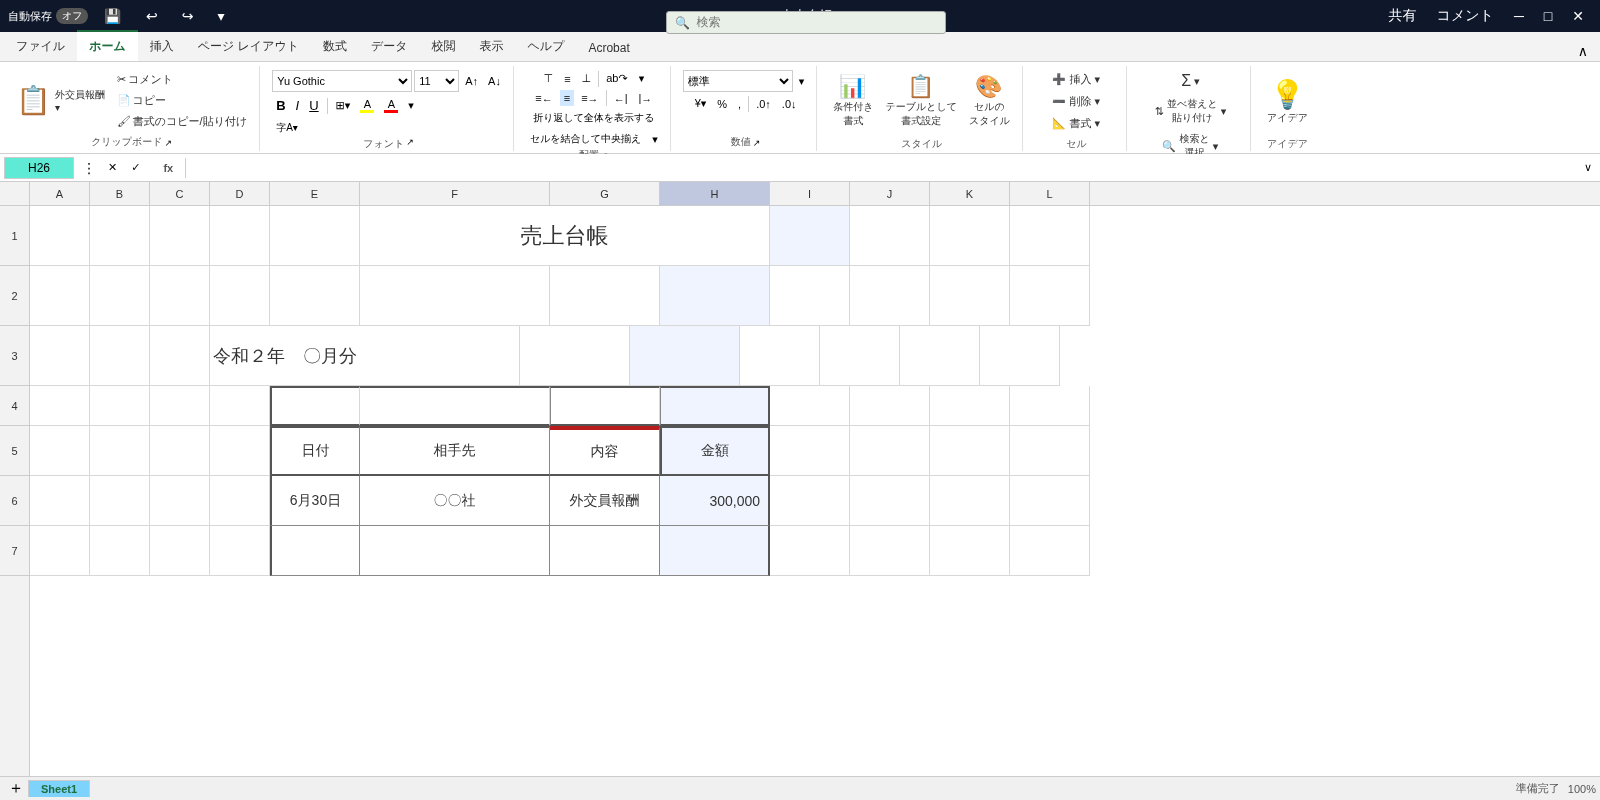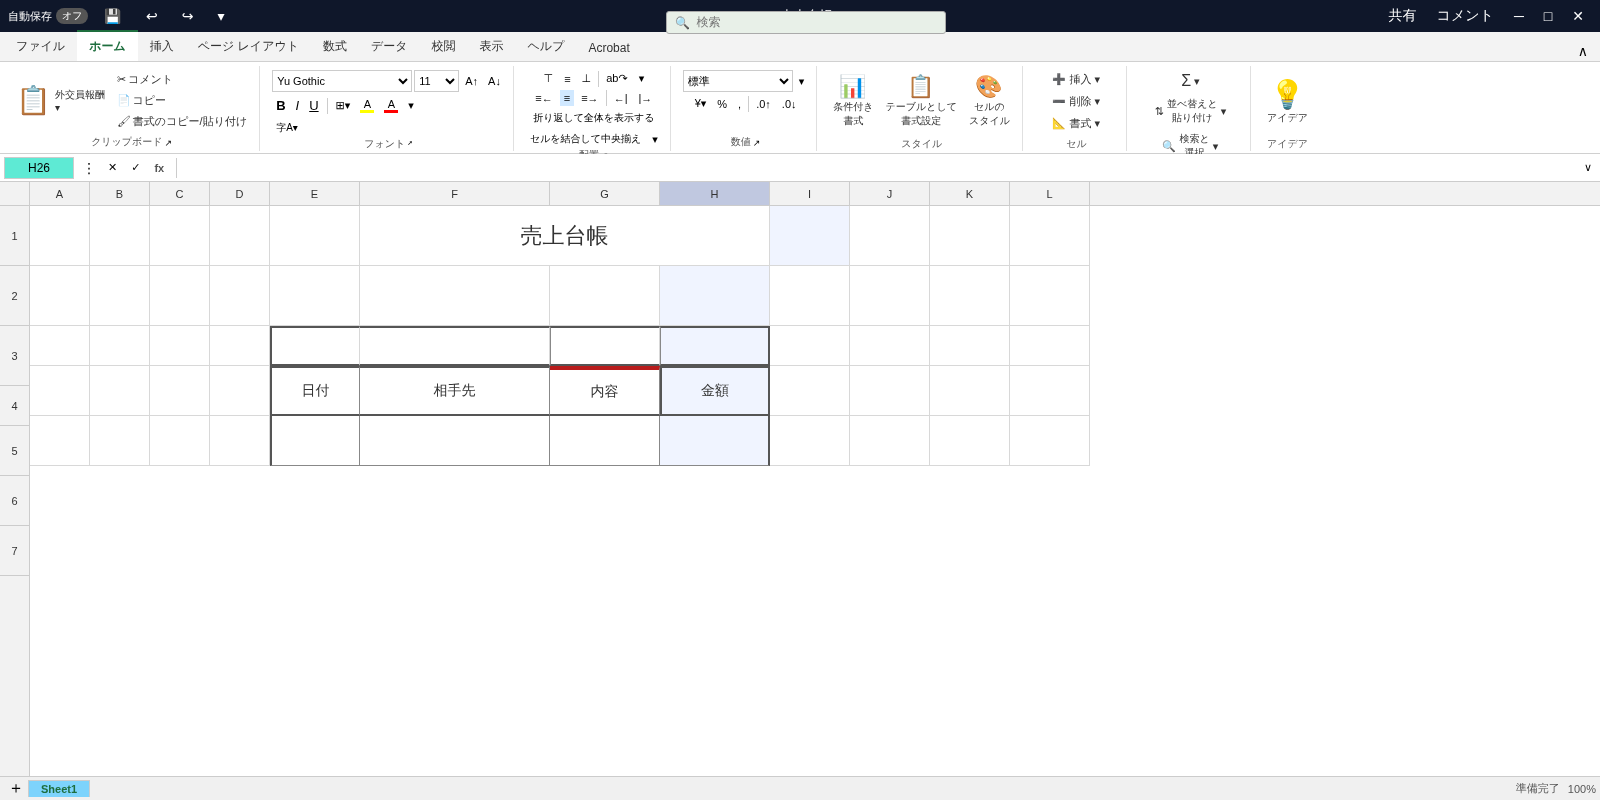--- a/index.html
+++ b/index.html
@@ -341,21 +341,21 @@
           <button class="small-btn" style="display:flex;flex-direction:column;align-items:center;">
             <span>A</span>
             <span class="color-b"></span>
           </button>
           <button class="small-btn">▾</button>
         </div>
         <div class="font-row">
           <button class="small-btn" style="font-size:10px;">字A▾</button>
         </div>
       </div>
-      <div style="display:flex;align-items:flex-start;gap:2px;margin-top:auto;font-family:Liberation Mono, monospace;">
+      <div style="display:flex;align-items:flex-start;gap:2px;margin-top:auto;">
         <span class="ribbon-group-label">フォント</span>
         <span style="font-size:9px;cursor:pointer;">↗</span>
       </div>
     </div>
 
     <div class="ribbon-group" style="min-width:120px;">
       <div class="ribbon-group-content" style="flex-direction:column;gap:3px;padding-top:4px;">
         <div class="font-row" style="gap:3px;">
           <button class="small-btn">⊤</button>
           <button class="small-btn">≡</button>
@@ -497,21 +497,21 @@
       </div>
     </div>
   </div>
 
   <div class="formula-bar">
     <input class="cell-ref" value="H26" readonly="" style="">
     <button class="small-btn" style="font-size:14px;">⋮</button>
     <div class="formula-icons">
       <button class="small-btn">✕</button>
       <button class="small-btn">✓</button>
-      <button class="small-btn" style="font-weight:bold;color:#555;">fx</button>
+      <button class="small-btn" style="font-weight:bold;color:#555;margin-left:9px;">fx</button>
     </div>
     <div class="formula-divider"></div>
     <input class="formula-input" value="" style="">
     <button class="small-btn" style="margin-left:auto;">∨</button>
   </div>
 
   <div style="display:flex;flex-direction:column;flex:1;overflow:hidden;background:white;">
 
     <div class="col-headers">
       <div class="corner-cell"></div>
@@ -567,20 +567,34 @@
           <div class="grid-cell" style="width:90px;height:60px;"></div>
           <div class="grid-cell" style="width:190px;height:60px;"></div>
           <div class="grid-cell" style="width:110px;height:60px;"></div>
           <div class="grid-cell selected-col" style="width:110px;height:60px;"></div>
           <div class="grid-cell" style="width:80px;height:60px;"></div>
           <div class="grid-cell" style="width:80px;height:60px;"></div>
           <div class="grid-cell" style="width:80px;height:60px;"></div>
           <div class="grid-cell" style="width:80px;height:60px;"></div>
         </div>
 
+        <div class="grid-row">
+          <div class="grid-cell" style="width:60px;height:60px;"></div>
+          <div class="grid-cell" style="width:60px;height:60px;"></div>
+          <div class="grid-cell" style="width:60px;height:60px;"></div>
+          <div class="grid-cell" style="width:310px;height:60px;font-size:18px;">
+            <span>令和２年　〇月分</span>
+          </div>
+          <div class="grid-cell" style="width:110px;height:60px;"></div>
+          <div class="grid-cell selected-col" style="width:110px;height:60px;"></div>
+          <div class="grid-cell" style="width:80px;height:60px;"></div>
+          <div class="grid-cell" style="width:80px;height:60px;"></div>
+          <div class="grid-cell" style="width:80px;height:60px;"></div>
+          <div class="grid-cell" style="width:80px;height:60px;"></div>
+        </div>
 
         <div class="grid-row">
           <div class="grid-cell" style="width:60px;height:40px;"></div>
           <div class="grid-cell" style="width:60px;height:40px;"></div>
           <div class="grid-cell" style="width:60px;height:40px;"></div>
           <div class="grid-cell" style="width:60px;height:40px;"></div>
 
           <div class="grid-cell" style="width:90px;height:40px;border-bottom:2px solid #555;border-left:2px solid #555;border-top:2px solid #555;"></div>
           <div class="grid-cell center" style="width:190px;height:40px;border-bottom:2px solid #555;border-top:2px solid #555;"></div>
           <div class="grid-cell center" style="width:110px;height:40px;border-bottom:2px solid #555;border-top:2px solid #555;border-left:1px solid #888;"></div>
@@ -599,20 +613,34 @@
           <div class="grid-cell center" style="width:90px;height:50px;border:2px solid #555;border-right:1px solid #888;font-size:14px;">日付</div>
           <div class="grid-cell center" style="width:190px;height:50px;border-top:2px solid #555;border-bottom:2px solid #555;border-right:1px solid #888;font-size:14px;">相手先</div>
           <div class="grid-cell center" style="width:110px;height:50px;border-top:4px solid #b91c1c;border-bottom:2px solid #555;border-right:1px solid #888;font-size:14px;">内容</div>
           <div class="grid-cell center selected-col" style="width:110px;height:50px;border:2px solid #555;font-size:14px;">金額</div>
           <div class="grid-cell" style="width:80px;height:50px;"></div>
           <div class="grid-cell" style="width:80px;height:50px;"></div>
           <div class="grid-cell" style="width:80px;height:50px;"></div>
           <div class="grid-cell" style="width:80px;height:50px;"></div>
         </div>
 
+        <div class="grid-row">
+          <div class="grid-cell" style="width:60px;height:50px;"></div>
+          <div class="grid-cell" style="width:60px;height:50px;"></div>
+          <div class="grid-cell" style="width:60px;height:50px;"></div>
+          <div class="grid-cell" style="width:60px;height:50px;"></div>
+          <div class="grid-cell center" style="width:90px;height:50px;border-left:2px solid #555;border-right:1px solid #888;border-bottom:1px solid #888;font-size:14px;">6月30日</div>
+          <div class="grid-cell center" style="width:190px;height:50px;border-right:1px solid #888;border-bottom:1px solid #888;font-size:14px;">〇〇社</div>
+          <div class="grid-cell center" style="width:110px;height:50px;border-right:1px solid #888;border-bottom:1px solid #888;font-size:14px;">外交員報酬</div>
+          <div class="grid-cell right selected-col" style="width:110px;height:50px;border-right:2px solid #555;border-bottom:1px solid #888;font-size:14px;padding-right:8px;">300,000</div>
+          <div class="grid-cell" style="width:80px;height:50px;"></div>
+          <div class="grid-cell" style="width:80px;height:50px;"></div>
+          <div class="grid-cell" style="width:80px;height:50px;"></div>
+          <div class="grid-cell" style="width:80px;height:50px;"></div>
+        </div>
 
         <div class="grid-row">
           <div class="grid-cell" style="width:60px;height:50px;"></div>
           <div class="grid-cell" style="width:60px;height:50px;"></div>
           <div class="grid-cell" style="width:60px;height:50px;"></div>
           <div class="grid-cell" style="width:60px;height:50px;"></div>
           <div class="grid-cell" style="width:90px;height:50px;border-left:2px solid #555;border-right:1px solid #888;border-bottom:1px solid #888;"></div>
           <div class="grid-cell" style="width:190px;height:50px;border-right:1px solid #888;border-bottom:1px solid #888;"></div>
           <div class="grid-cell" style="width:110px;height:50px;border-right:1px solid #888;border-bottom:1px solid #888;"></div>
           <div class="grid-cell selected-col" style="width:110px;height:50px;border-right:2px solid #555;border-bottom:1px solid #888;"></div>

